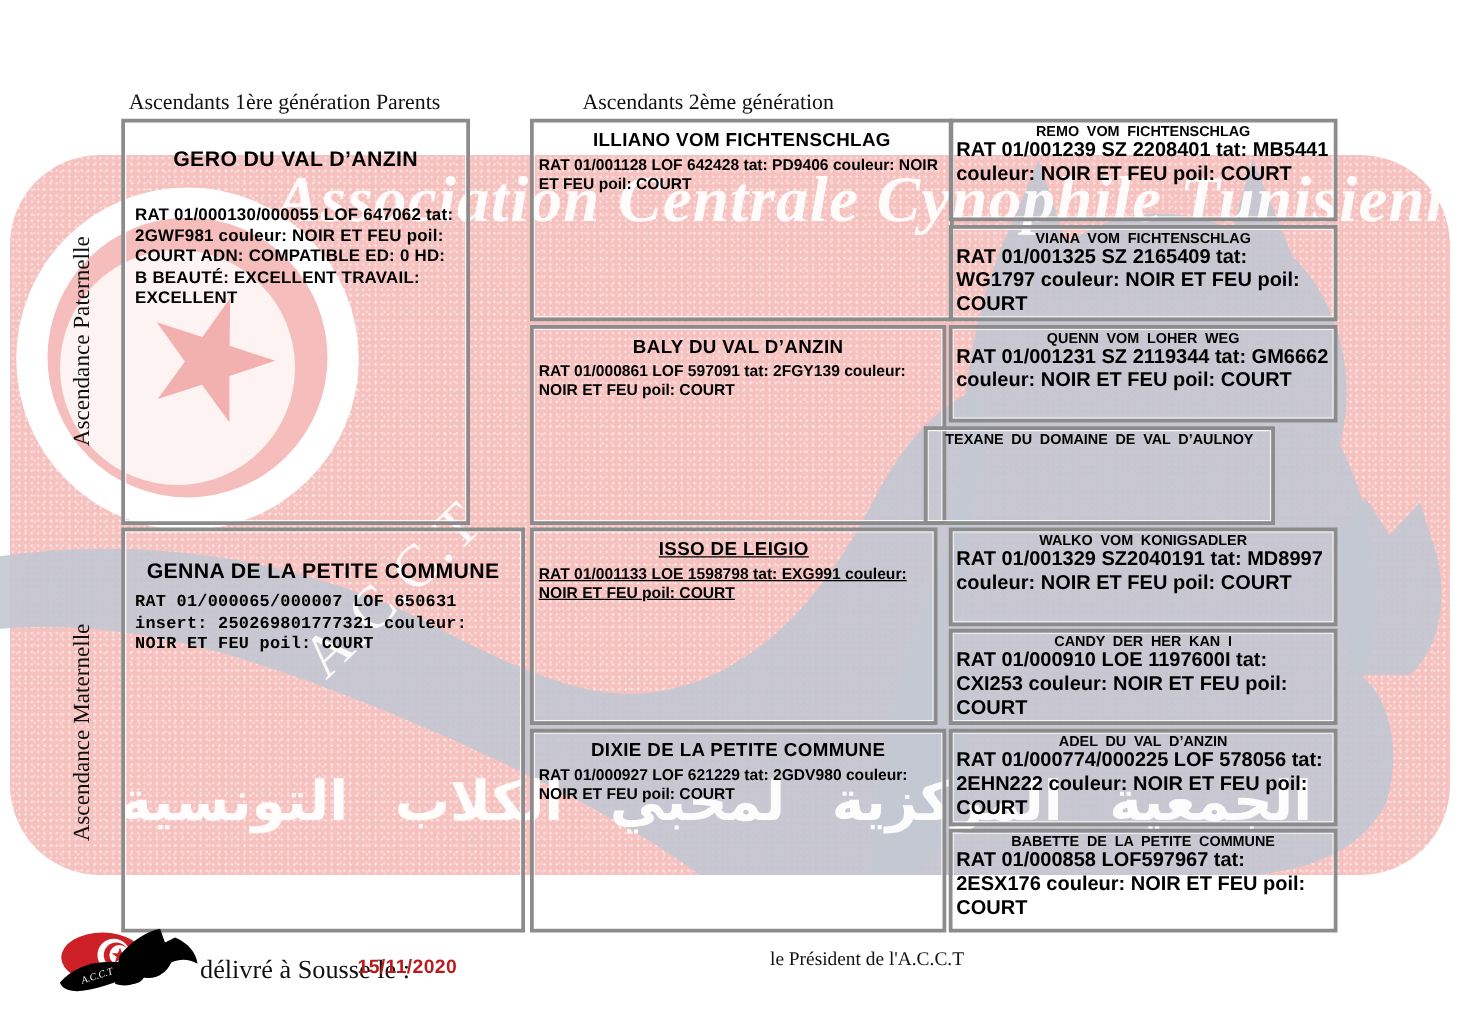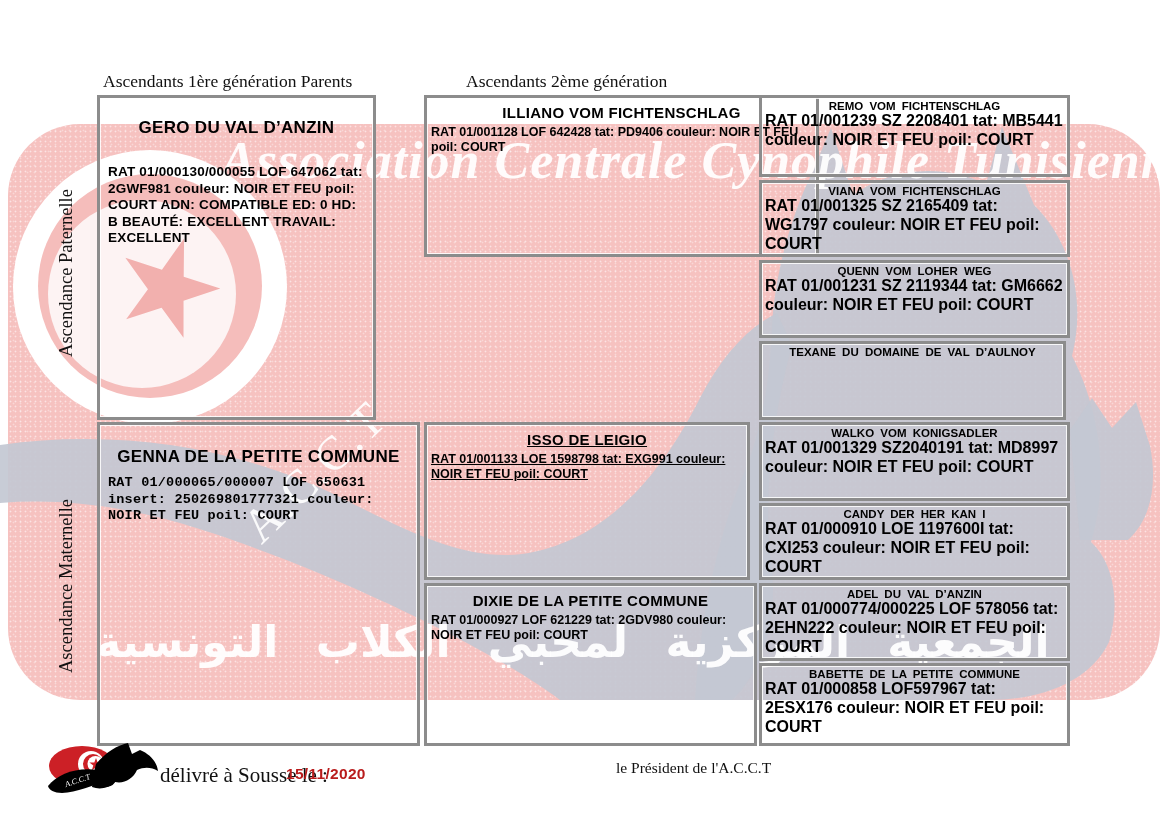--- a/index.html
+++ b/index.html
@@ -49,28 +49,28 @@
   .b-gero .title{padding-top:20px;} .b-gero .details{margin-top:26px;}
   .b-genna .title{padding-top:22px;} .b-genna .details{margin-top:8px;font-family:Liberation Mono, monospace;}
   .g2 .title{font-size:15px;padding-top:6px;letter-spacing:.3px;}
   .g2 .details{font-size:12.5px;line-height:1.2;margin-top:4px;padding:0 6px 0 4px;}
   .g3 .title{font-size:11.5px;padding-top:2px;word-spacing:3px;}
   .g3 .details{font-size:16px;line-height:1.18;padding:0 2px 0 3px;}
 
   
   .b-gero   {left:97px; top:95px; width:279px;height:325px;}
   .b-genna  {left:97px; top:422px;width:323px;height:324px;}
-  .b-illiano{left:424px;top:95px; width:395px;height:162px;}
+  .b-illiano{left:424px;top:95px; width:339px;height:162px;}
   .b-baly   {left:424px;top:260px;width:333px;height:160px;}
   .b-isso   {left:424px;top:422px;width:326px;height:158px;text-decoration:underline;}
   .b-dixie  {left:424px;top:583px;width:333px;height:163px;}
   .b-remo   {left:759px;top:95px; width:311px;height:82px;}
   .b-viana  {left:759px;top:180px;width:311px;height:77px;}
   .b-quenn  {left:759px;top:260px;width:311px;height:78px;}
-  .b-texane {left:759px;top:341px;width:307px;height:79px;}
+  .b-texane {left:739px;top:341px;width:281px;height:79px;}
   .b-walko  {left:759px;top:422px;width:311px;height:79px;}
   .b-candy  {left:759px;top:503px;width:311px;height:77px;}
   .b-adel   {left:759px;top:583px;width:311px;height:78px;}
   .b-babette{left:759px;top:663px;width:311px;height:83px;}
 
   
   .f-issued{position:absolute;left:160px;top:763px;font-family:"Liberation Serif","DejaVu Serif",serif;
             font-size:21px;color:#111;}
   .f-date{position:absolute;left:286px;top:765px;font-weight:bold;font-size:15.5px;color:#b91c1c;letter-spacing:.3px;}
   .f-president{position:absolute;left:616px;top:759px;font-family:"Liberation Serif","DejaVu Serif",serif;
@@ -121,20 +121,24 @@
     <div class="details">RAT 01/000130/000055 LOF 647062 tat: 2GWF981 couleur: NOIR ET FEU poil: COURT ADN: COMPATIBLE ED: 0 HD: B BEAUTÉ: EXCELLENT TRAVAIL: EXCELLENT</div>
   </div>
   <div class="box g1 b-genna">
     <div class="title">GENNA DE LA PETITE COMMUNE</div>
     <div class="details">RAT 01/000065/000007 LOF 650631 insert: 250269801777321 couleur: NOIR ET FEU poil: COURT</div>
   </div>
 
   <div class="box g2 b-illiano">
     <div class="title">ILLIANO VOM FICHTENSCHLAG</div>
     <div class="details">RAT 01/001128 LOF 642428 tat: PD9406 couleur: NOIR ET FEU poil: COURT</div>
+  </div>
+  <div class="box g2 b-baly">
+    <div class="title">BALY DU VAL D’ANZIN</div>
+    <div class="details">RAT 01/000861 LOF 597091 tat: 2FGY139 couleur: NOIR ET FEU poil: COURT</div>
   </div>
   <div class="box g2 b-isso">
     <div class="title">ISSO DE LEIGIO</div>
     <div class="details">RAT 01/001133 LOE 1598798 tat: EXG991 couleur: NOIR ET FEU poil: COURT</div>
   </div>
   <div class="box g2 b-dixie">
     <div class="title">DIXIE DE LA PETITE COMMUNE</div>
     <div class="details">RAT 01/000927 LOF 621229 tat: 2GDV980 couleur: NOIR ET FEU poil: COURT</div>
   </div>
 

